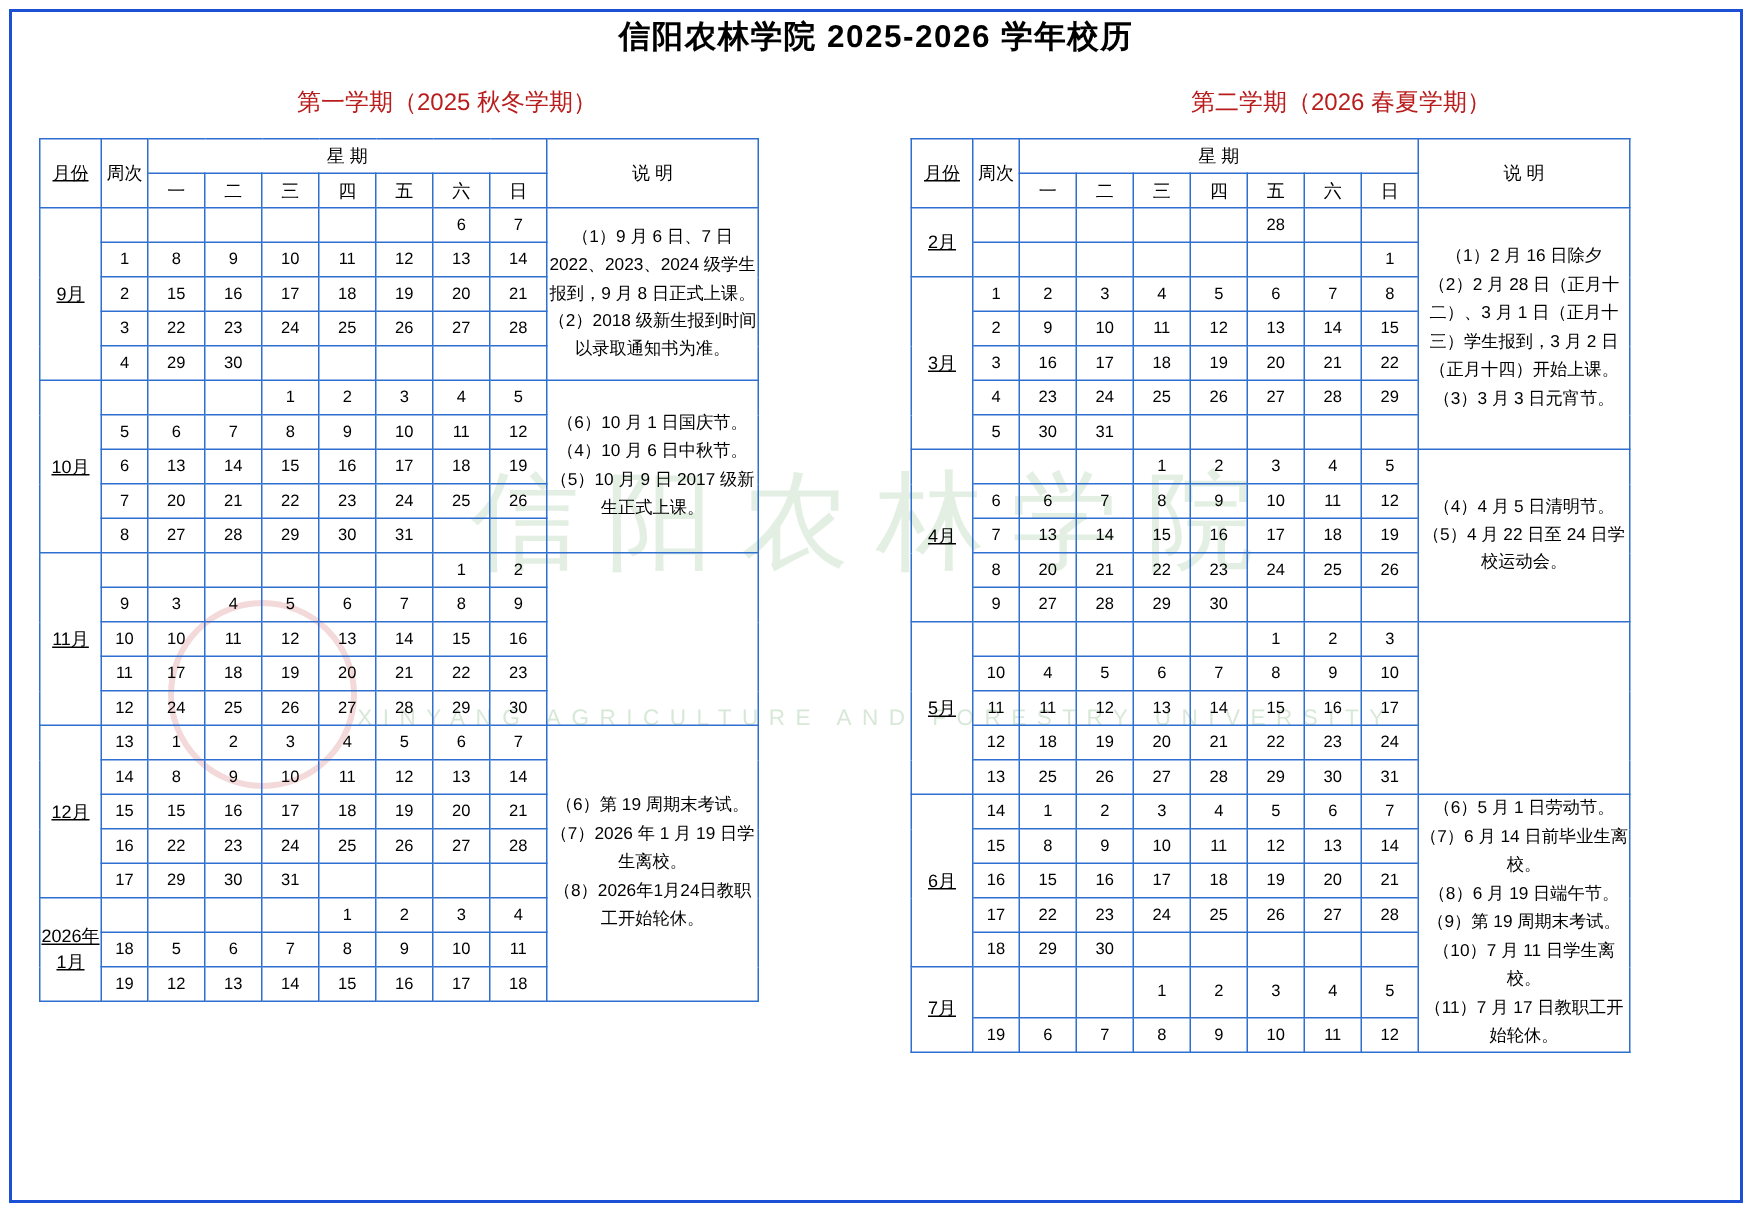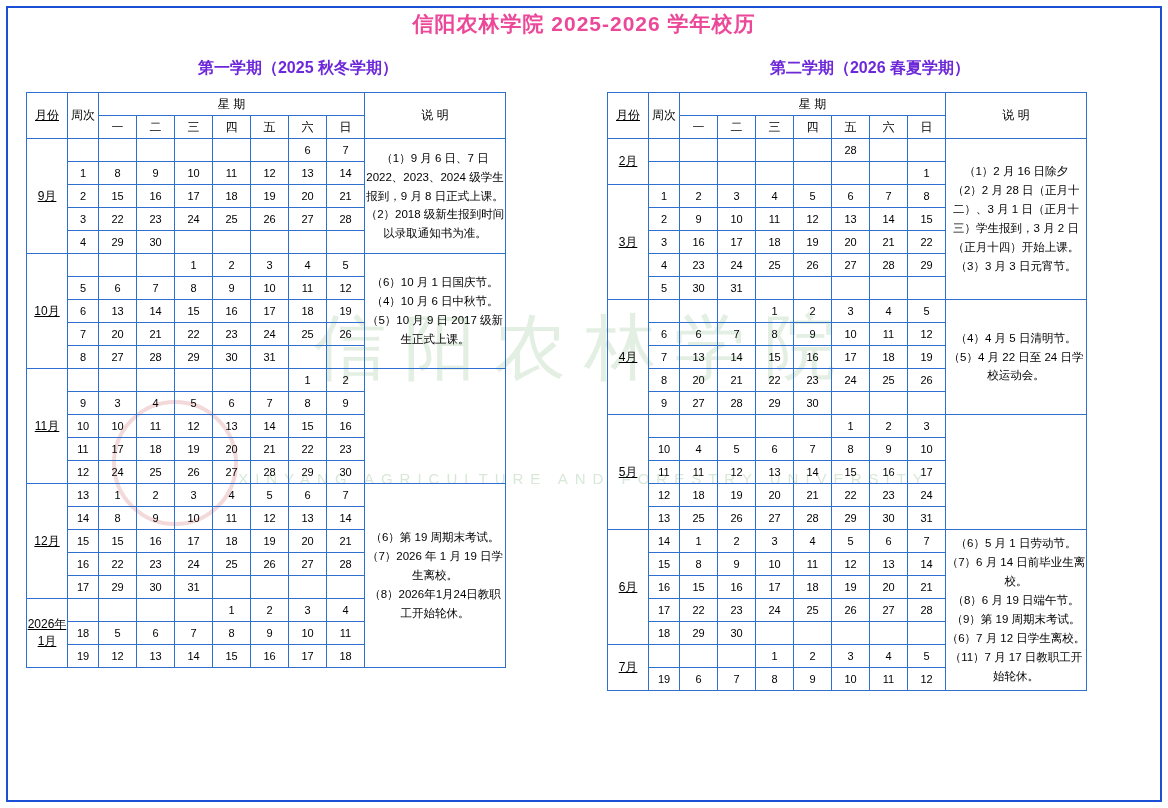--- a/index.html
+++ b/index.html
@@ -11,21 +11,21 @@
     overflow:hidden;
   }
   .page-border{
     position:absolute;left:6px;top:6px;right:6px;bottom:6px;
     border:2px solid #1a4fd6;
     box-sizing:border-box;
   }
   .title{
     position:absolute;top:10px;left:0;width:100%;
     text-align:center;
-    font-size:21px;font-weight:bold;color:#ec4899;
+    font-size:21px;font-weight:bold;color:#000000;
     letter-spacing:1px;
   }
   .watermark{
     position:absolute;left:0;top:300px;width:100%;
     text-align:center;
     font-size:72px;color:#cfe3cf;opacity:.55;
     font-family:"DejaVu Sans",sans-serif;
     pointer-events:none;
     letter-spacing:18px;
     z-index:0;
@@ -39,25 +39,25 @@
     z-index:0;
   }
   .stamp{
     position:absolute;left:112px;top:400px;
     width:118px;height:118px;border-radius:50%;
     border:4px solid #e8b3b3;opacity:.5;
     z-index:0;
   }
   .term{
     position:absolute;top:58px;
-    font-size:16px;font-weight:bold;color:#6d28d9;
+    font-size:16px;font-weight:normal;color:#b91c1c;
     text-align:center;
   }
   #term1-title{left:28px;width:540px;}
-  #term2-title{left:600px;width:540px;}
+  #term2-title{left:624px;width:540px;}
 
   table.cal{
     position:absolute;
     border-collapse:collapse;
     font-size:11px;
     z-index:2;
     background:transparent;
   }
   #cal1{left:26px;top:92px;}
   #cal2{left:607px;top:92px;}
@@ -583,21 +583,21 @@
         <td class="day">3</td>
         <td class="day">4</td>
         <td class="day">5</td>
         <td class="day wkend">6</td>
         <td class="day wkend">7</td>
         <td class="note" rowspan="7">
           <p>（6）5 月 1 日劳动节。</p>
           <p>（7）6 月 14 日前毕业生离校。</p>
           <p>（8）6 月 19 日端午节。</p>
           <p>（9）第 19 周期末考试。</p>
-          <p>（6）7 月 12 日学生离校。</p>
+          <p>（10）7 月 11 日学生离校。</p>
           <p>（11）7 月 17 日教职工开始轮休。</p>
         </td>
       </tr>
       <tr>
         <td class="weeknum">15</td>
         <td class="day">8</td>
         <td class="day">9</td>
         <td class="day">10</td>
         <td class="day">11</td>
         <td class="day">12</td>

